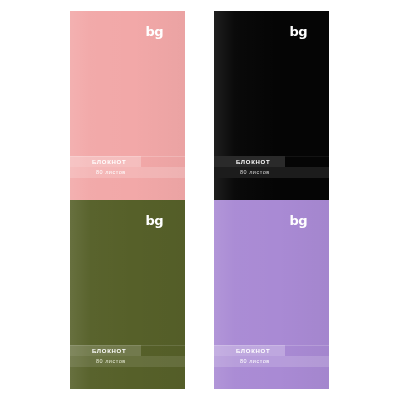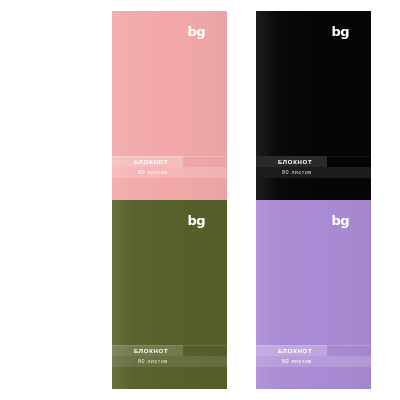--- a/index.html
+++ b/index.html
@@ -12,21 +12,20 @@
     height: 400px;
     font-family: "Liberation Sans", sans-serif;
     overflow: hidden;
   }
 
   .gallery {
     position: relative;
     width: 328px;
     height: 400px;
     background: #ffffff;
-    margin-left: 42px;
   }
 
   
   .notebook {
     position: absolute;
     overflow: hidden;
     background: #ffffff;
   }
 
   

